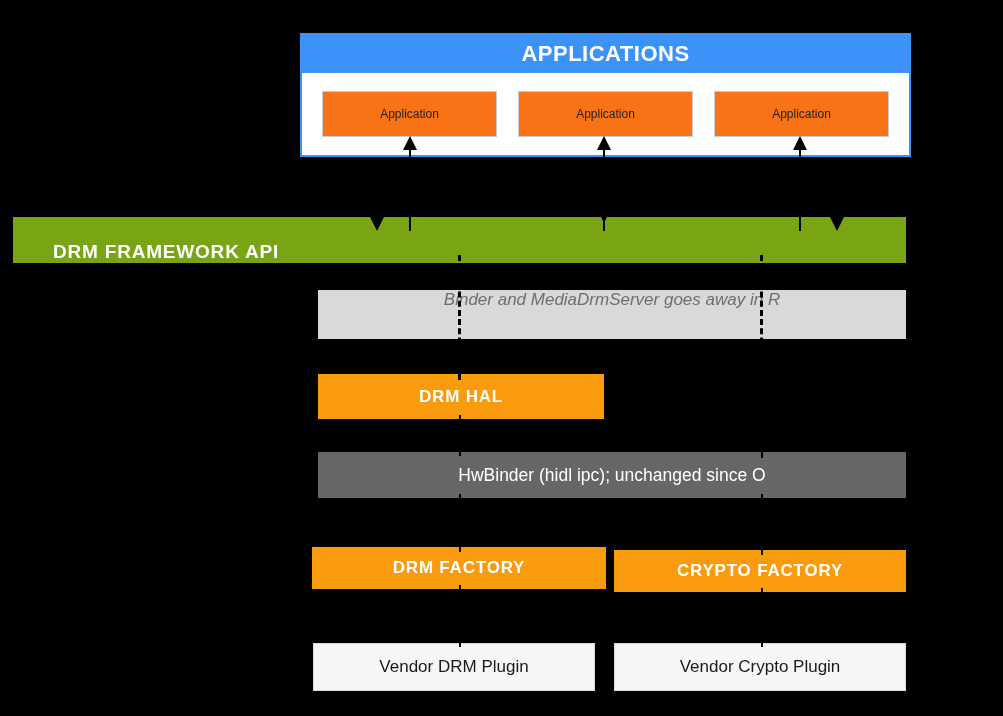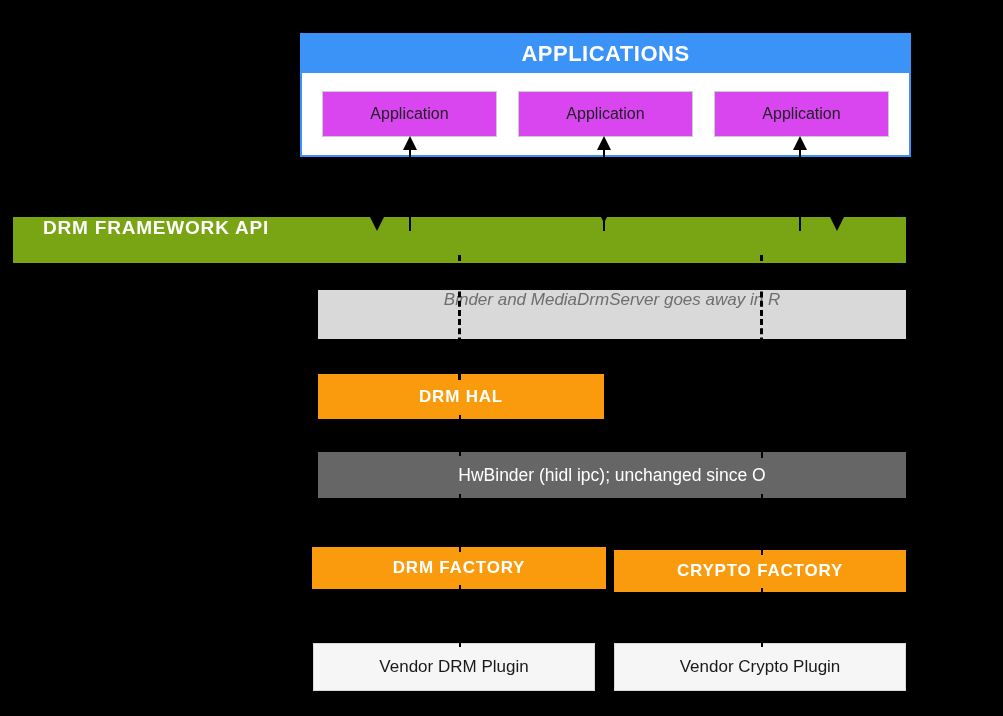--- a/index.html
+++ b/index.html
@@ -22,35 +22,35 @@
   .abs{position:absolute;box-sizing:border-box;}
 
   
   .app-panel{left:300px;top:33px;width:611px;height:124px;background:#ffffff;
     border:2px solid var(--applications-blue);}
   .app-header{position:absolute;left:0;top:0;right:0;height:38px;
     background:var(--applications-blue);color:#ffffff;font-size:22px;font-weight:600;
     letter-spacing:0.5px;display:flex;align-items:center;justify-content:center;}
   .app-body{position:absolute;left:0;top:38px;right:0;bottom:0;
     display:flex;align-items:center;justify-content:space-between;padding:0 20px;}
-  .app-box{width:175px;height:46px;background:#d946ef;border:1.5px solid #C9CDCC;
+  .app-box{width:175px;height:46px;background:#f97316;border:1.5px solid #C9CDCC;
     display:flex;align-items:center;justify-content:center;
-    font-size:16px;color:#202124;box-sizing:border-box;}
+    font-size:12px;color:#202124;box-sizing:border-box;}
 
   
   .arrow-stem{width:2px;background:#000;z-index:5;}
   .tri-up{width:0;height:0;border-left:7px solid transparent;border-right:7px solid transparent;
     border-bottom:14px solid #000;z-index:5;}
   .tri-down{width:0;height:0;border-left:7px solid transparent;border-right:7px solid transparent;
     border-top:14px solid #000;z-index:5;}
 
   
   .framework-bar{left:13px;top:217px;width:893px;height:46px;background:var(--framework-green);
     color:#ffffff;font-size:19px;font-weight:600;letter-spacing:0.8px;
-    display:flex;align-items:flex-start;padding-left:30px;z-index:1;}
+    display:flex;align-items:flex-end;padding-left:40px;z-index:1;}
 
   
   .dashed-line{width:0;border-left:3px dashed #000;z-index:4;}
 
   
   .binder-note{left:318px;top:290px;width:588px;height:49px;background:var(--note-gray);
     color:var(--note-text);font-size:17px;font-style:italic;
     display:flex;align-items:flex-start;justify-content:center;z-index:1;}
 
   

